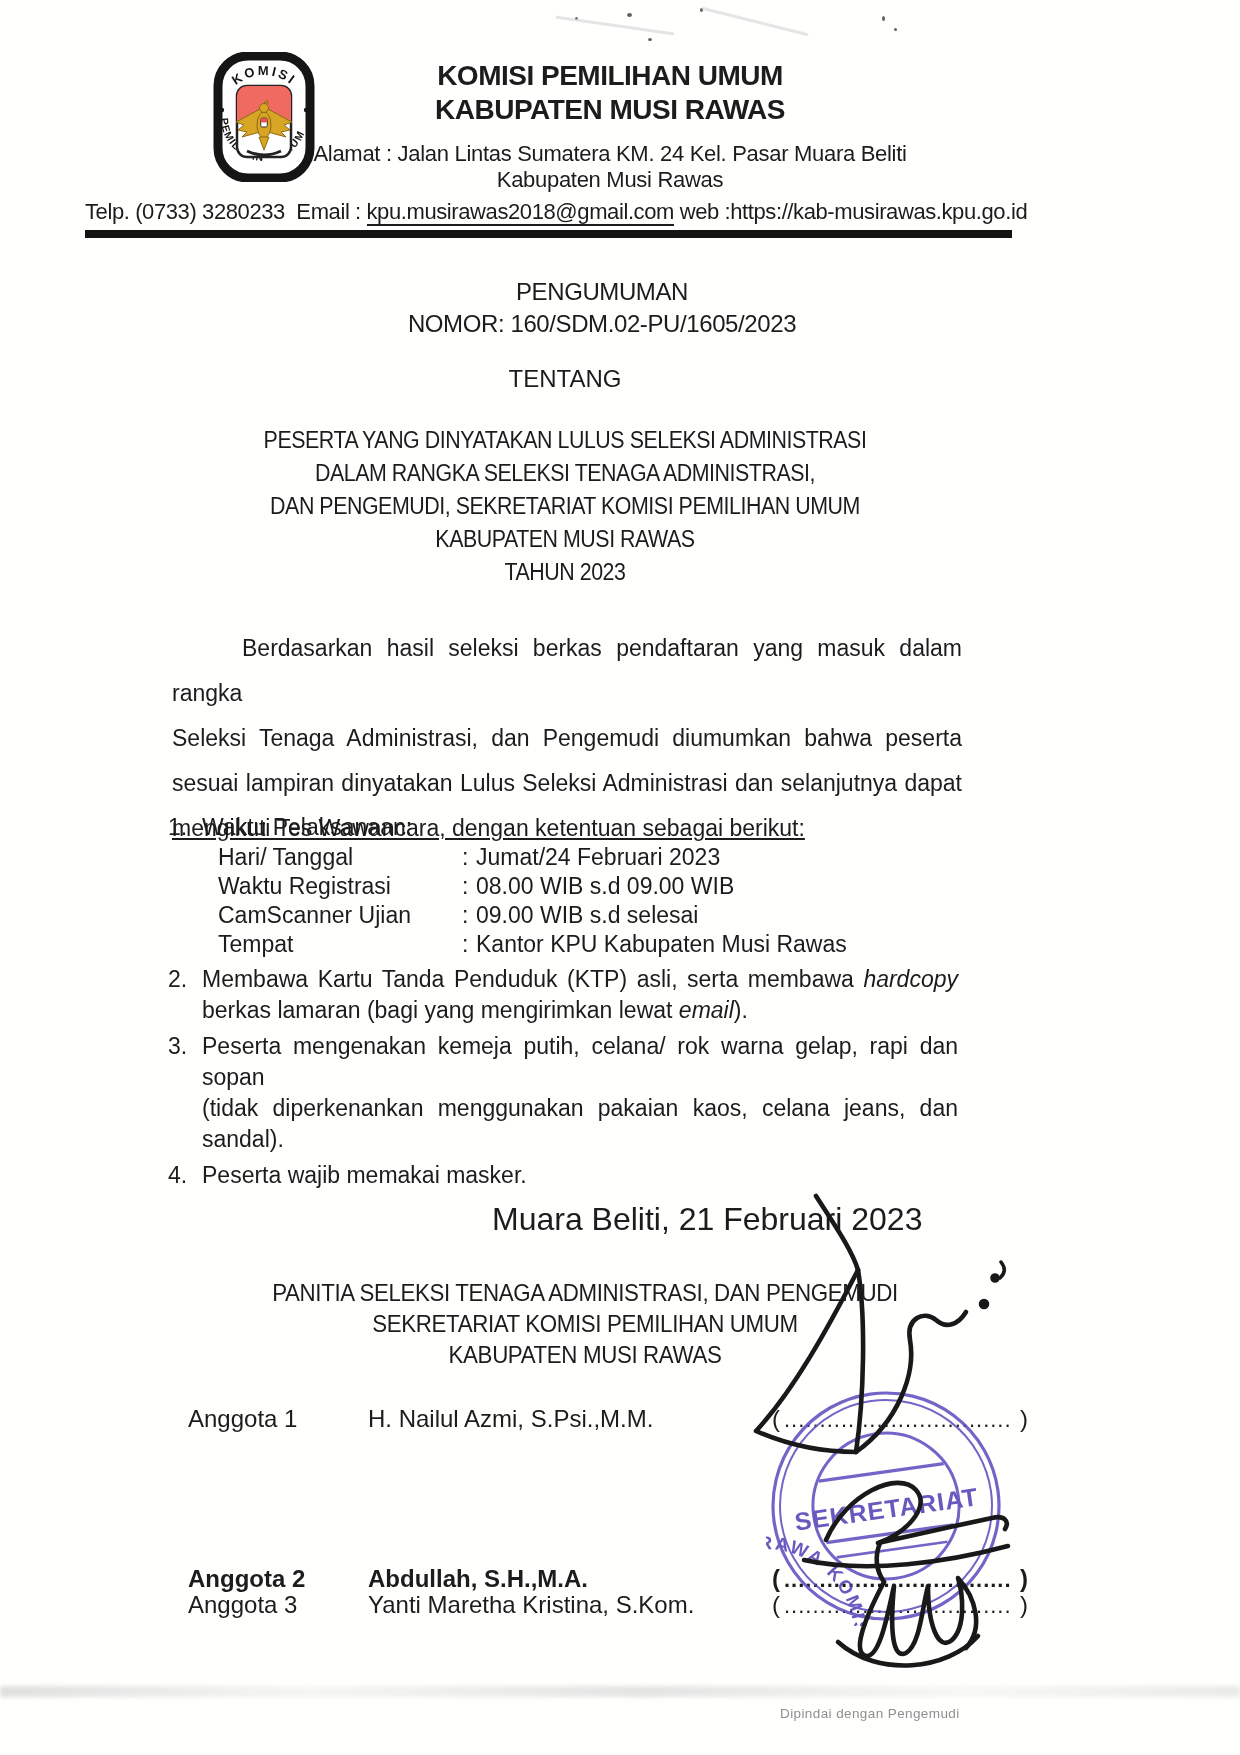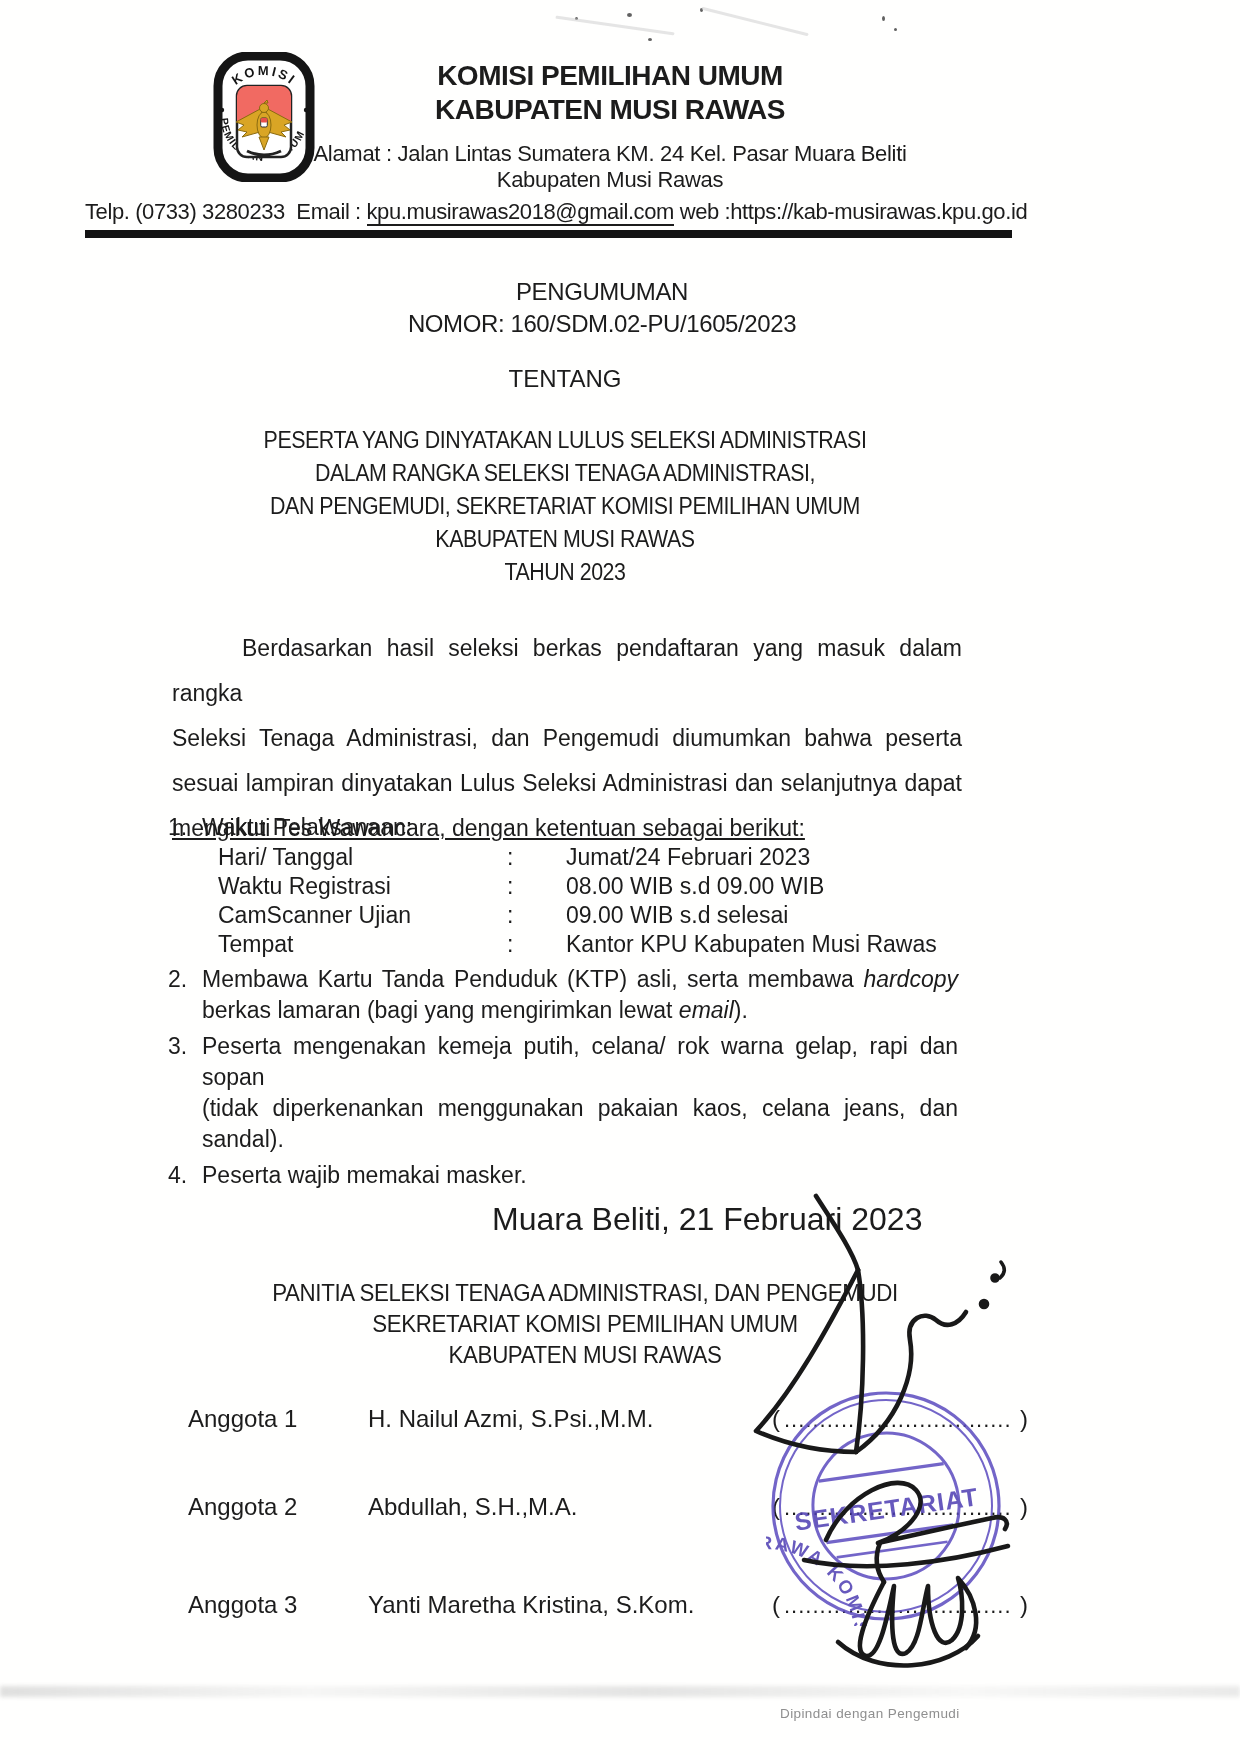--- a/index.html
+++ b/index.html
@@ -26,21 +26,21 @@
   .p-line.first{text-indent:70px;}
   .p-line.last{text-align-last:left;text-decoration:underline;}
   .list{left:168px;top:812px;width:790px;font-size:23px;}
   .item{display:grid;grid-template-columns:34px 1fr;margin-bottom:5px;}
   .inum{line-height:30px;}
   .icontent{width:756px;line-height:30px;}
   .jline{text-align:justify;text-align-last:justify;line-height:31px;}
   .jline.last{text-align-last:left;}
   .it{font-style:italic;}
   .sched{padding-left:16px;margin-top:1px;}
-  .srow{display:grid;grid-template-columns:244px 14px 1fr;line-height:29px;gap:45px;}
+  .srow{display:grid;grid-template-columns:244px 14px 1fr;line-height:29px;}
   
   .placedate{left:448px;top:1205px;font-size:32px;line-height:28px;margin-left:44px;}
   .committee{left:0;top:1277px;width:1170px;font-size:24px;line-height:31px;letter-spacing:-0.4px;
              transform:scaleX(.93);transform-origin:50% 50%;}
   .mrow{left:188px;width:845px;height:34px;font-size:24px;line-height:34px;z-index:1;}
   .mrole{position:absolute;left:0;}
   .mname{position:absolute;left:180px;}
   .msign{position:absolute;left:584px;width:256px;display:flex;align-items:baseline;}
   .msign .dots{flex:1;overflow:hidden;white-space:nowrap;letter-spacing:1px;font-size:22px;margin:0 4px;}
   .stamp-svg{left:766px;top:1386px;z-index:2;}
@@ -196,21 +196,21 @@
 
   <div class="abs mrow" style="top:1402px;">
     <span class="mrole">Anggota 1</span>
     <span class="mname">H. Nailul Azmi, S.Psi.,M.M.</span>
     <span class="msign">
       <span>(</span>
       <span class="dots">................................</span>
       <span>)</span>
     </span>
   </div>
-  <div class="abs mrow" style="top:1490px;">
+  <div class="abs mrow" style="top:1562px;font-weight:bold;">
     <span class="mrole">Anggota 2</span>
     <span class="mname">Abdullah, S.H.,M.A.</span>
     <span class="msign">
       <span>(</span>
       <span class="dots">................................</span>
       <span>)</span>
     </span>
   </div>
   <div class="abs mrow" style="top:1588px;">
     <span class="mrole">Anggota 3</span>

